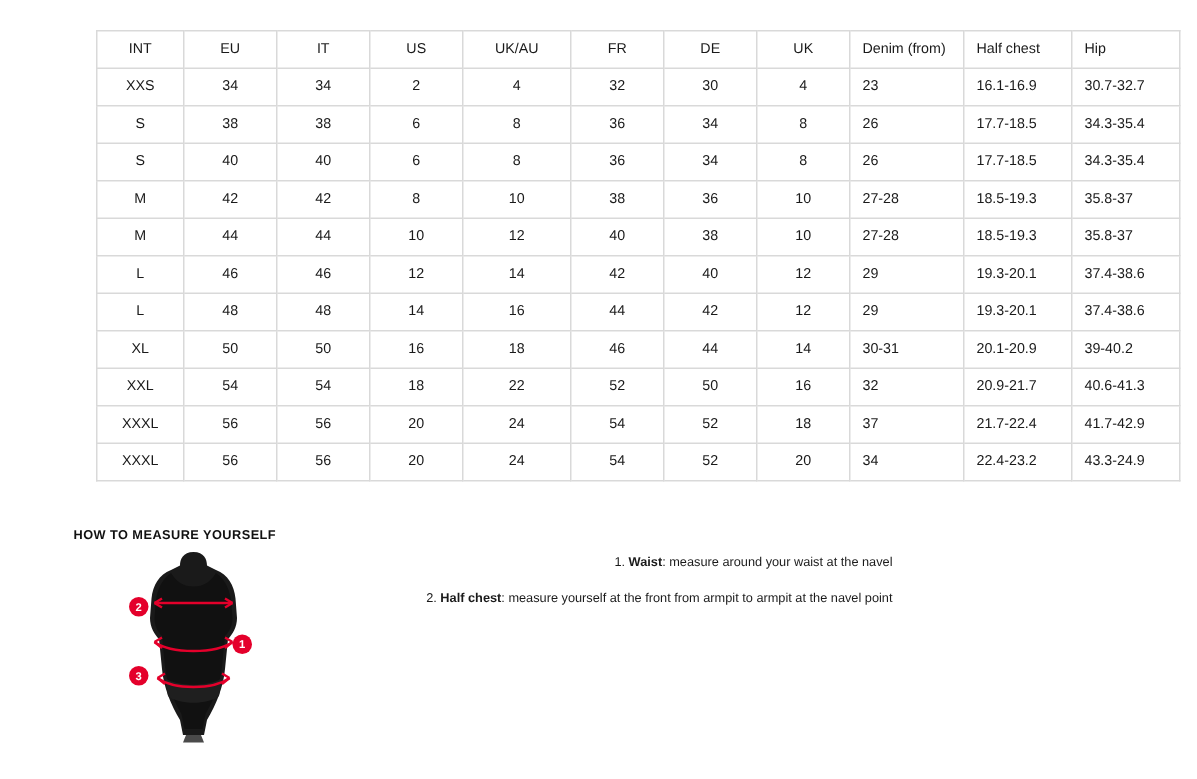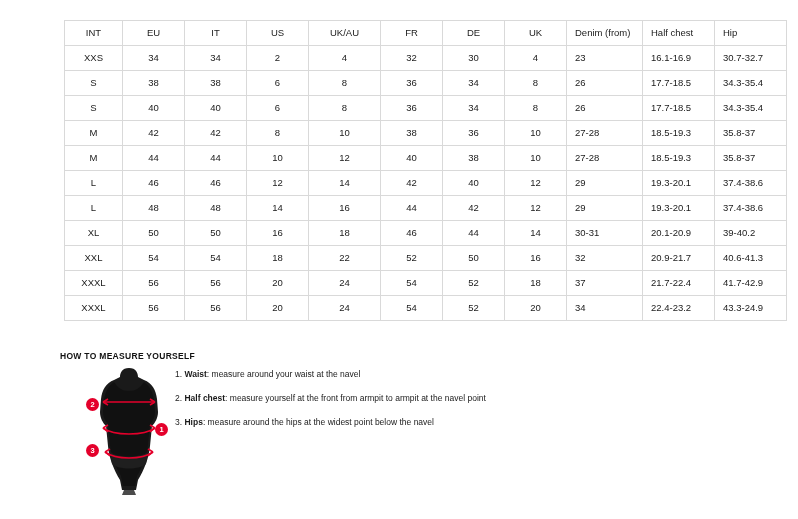--- a/index.html
+++ b/index.html
@@ -67,38 +67,39 @@
   col.c-fr { width: 62px; }
   col.c-de { width: 62px; }
   col.c-uk { width: 62px; }
   col.c-denim { width: 76px; }
   col.c-halfchest { width: 72px; }
   col.c-hip { width: 72px; }
 
   
   .measure-title {
     position: absolute;
-    left: 60px;
+    left: 49px;
     top: 351px;
     font-size: 8.5px;
     font-weight: bold;
     letter-spacing: 0.3px;
     color: #111;
   }
   .measure-body {
     position: absolute;
     left: 175px;
     top: 368px;
     width: 420px;
   }
   .measure-line {
     font-size: 8.5px;
     color: #1a1a1a;
     margin-bottom: 12px;
     line-height: 12px;
+    text-align: right;
   }
   .measure-line b { font-weight: bold; }
 
   
   .figure {
     position: absolute;
     left: 84px;
     top: 366px;
     width: 90px;
     height: 130px;
@@ -343,19 +344,15 @@
 
   <div class="measure-body">
     <div class="measure-line">
       <span>1.</span>
       <b>Waist</b><span>: measure around your waist at the navel</span>
     </div>
     <div class="measure-line">
       <span>2.</span>
       <b>Half chest</b><span>: measure yourself at the front from armpit to armpit at the navel point</span>
     </div>
-    <div class="measure-line">
-      <span>3.</span>
-      <b>Hips</b><span>: measure around the hips at the widest point below the navel</span>
-    </div>
   </div>
 
 </div>
 
 </body></html>

